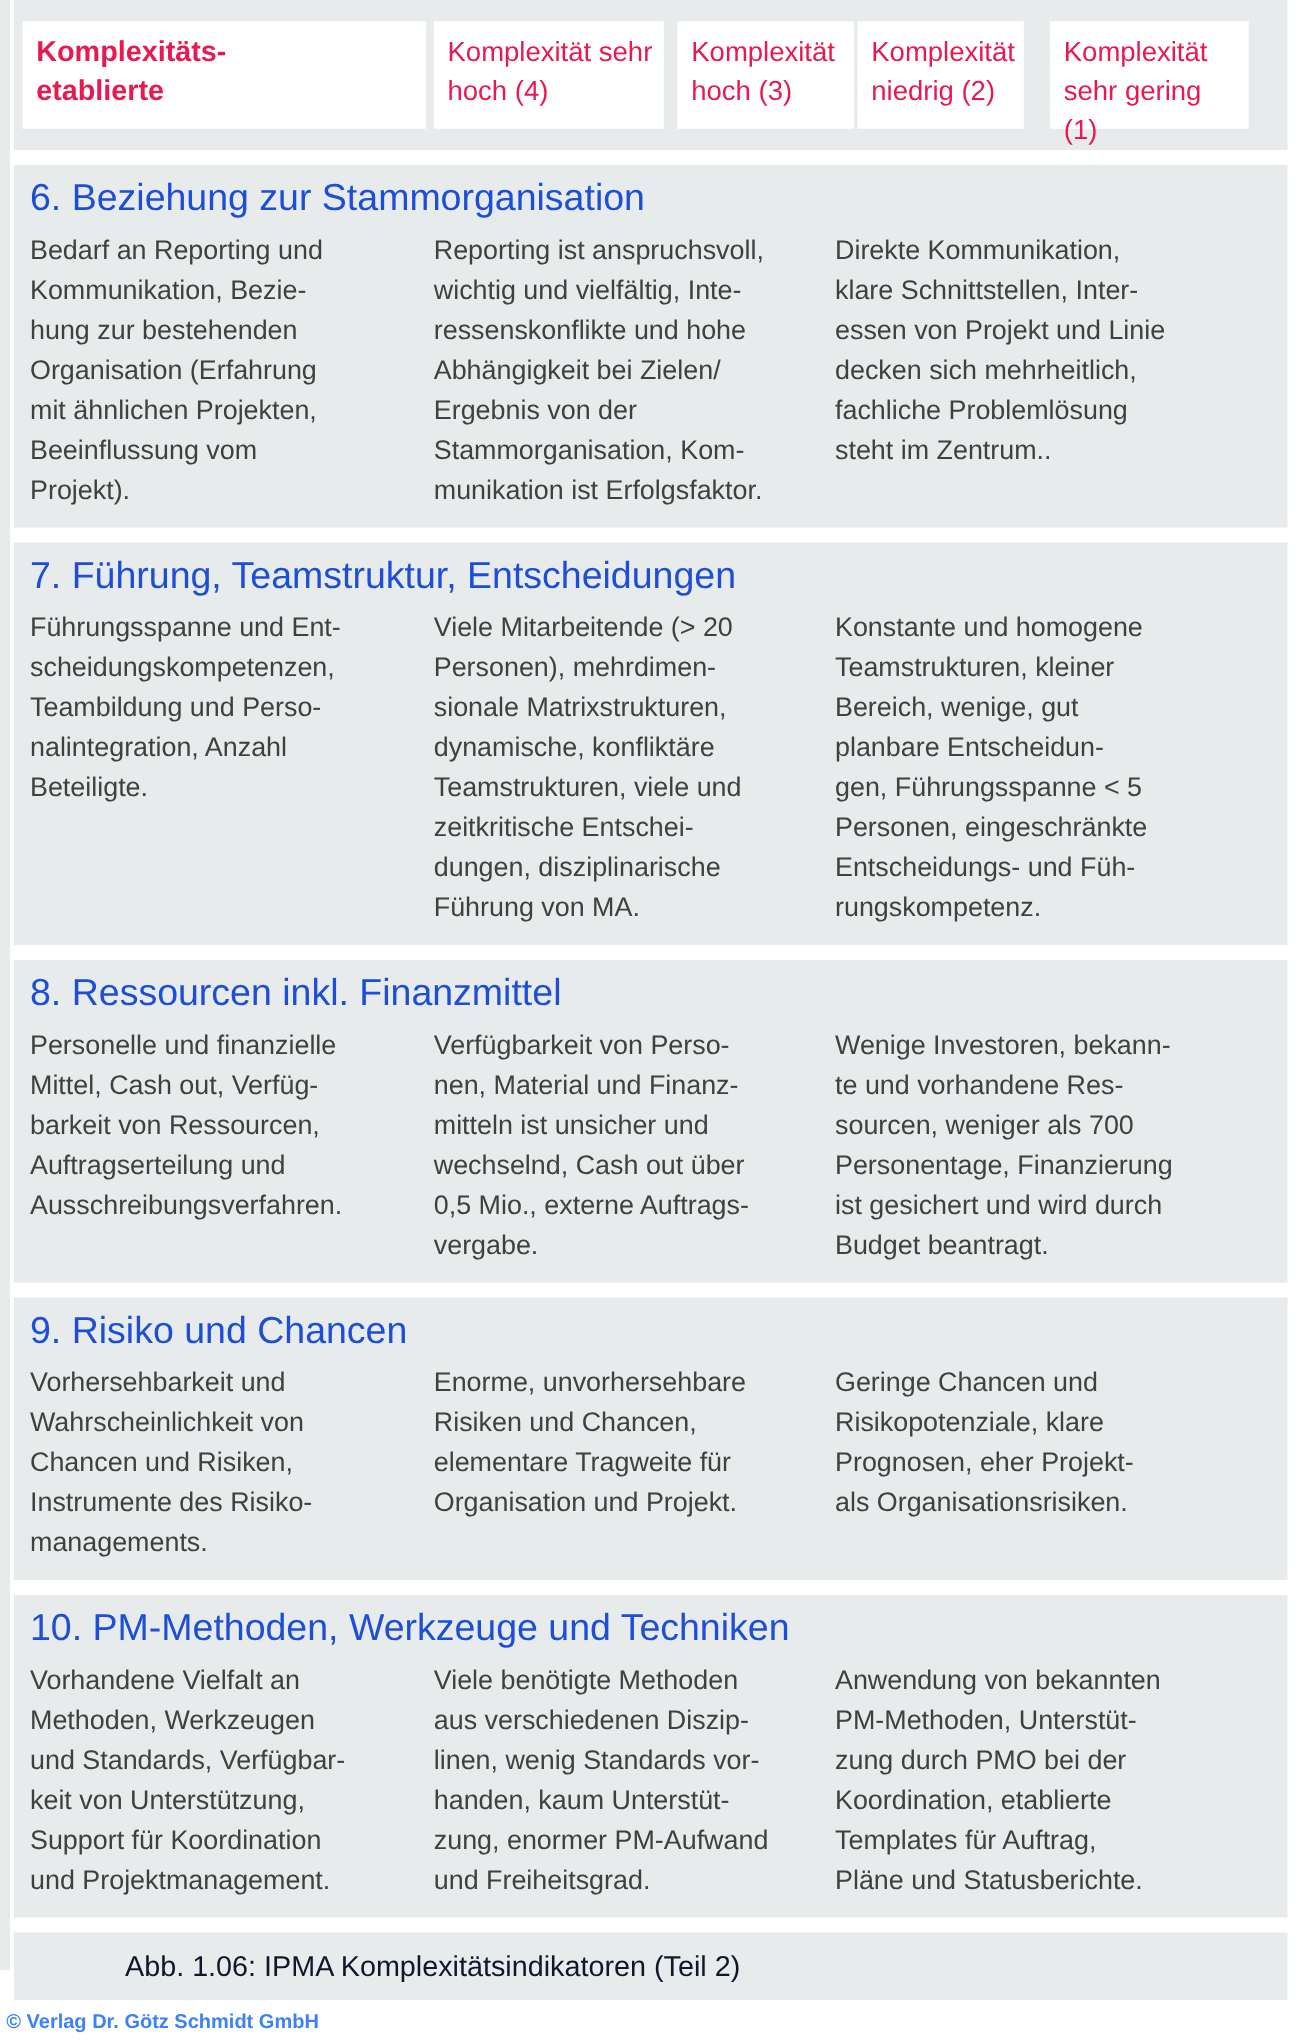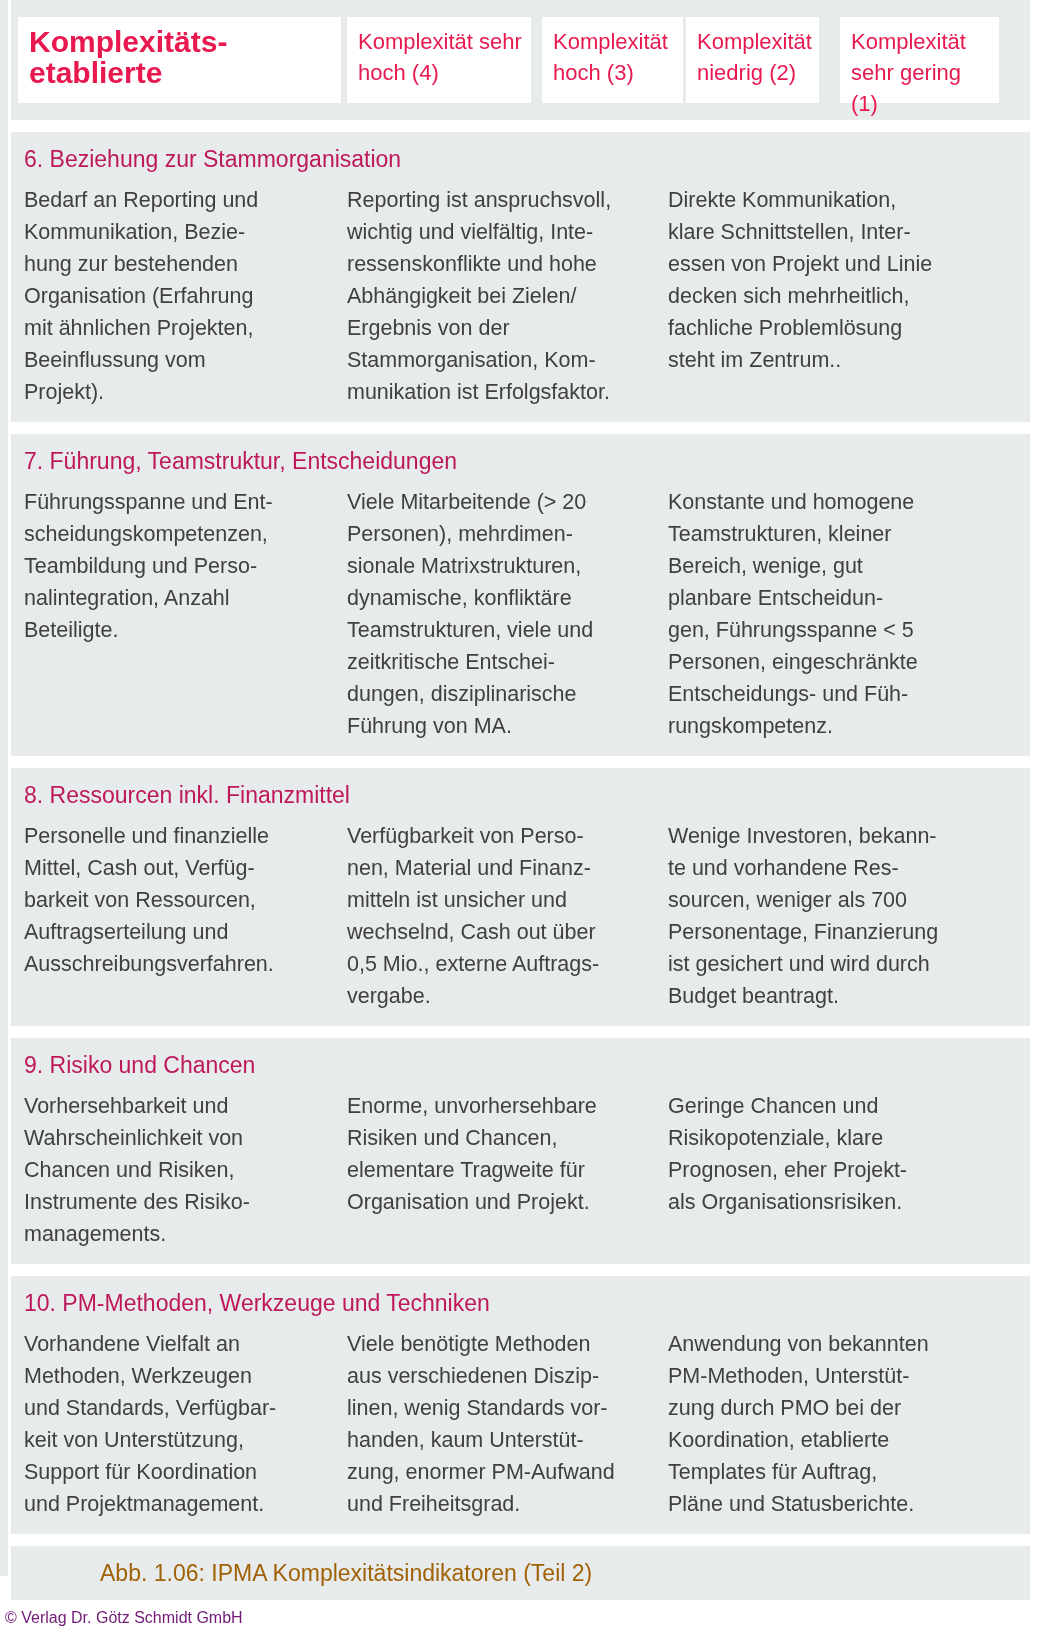--- a/index.html
+++ b/index.html
@@ -23,61 +23,62 @@
     padding:17px 0 17px 7px;
     margin-bottom:12px;
   }
   .hcell{
     background:#ffffff;
     color:#e8194f;
     font-size:22px;line-height:31px;
     padding:9px 6px 9px 11px;
     box-sizing:border-box;
   }
-  .hcell-title{width:323px;margin-right:6px;font-weight:bold;font-size:30px;}
+  .hcell-title{width:323px;margin-right:6px;font-weight:bold;font-size:23px;}
   .hcell-c2{width:184px;margin-right:11px;}
   .hcell-c3{width:141px;margin-right:3px;}
   .hcell-c4{width:133px;margin-right:21px;}
   .hcell-c5{width:159px;}
   
   .panel{
     padding:10px 0 14px 0;
     margin-bottom:12px;
   }
   .sec-title{
     margin:0 0 8px 13px;
-    font-size:23px;line-height:34px;
+    font-size:30px;line-height:34px;
     font-weight:normal;
-    color:#be185d;
+    color:#1d4ed8;
   }
   .row{
     display:grid;
     grid-template-columns:323px 321px 1fr;
     padding-left:13px;
   }
   .cell{
     white-space:pre-line;
     font-size:21.5px;
     line-height:32px;
     padding-right:14px;
     color:#404040;
   }
   
   .caption-band{
     height:54px;
     display:flex;align-items:center;
     padding-left:89px;
     margin-top:2px;
   }
-  .caption-band span{font-size:23px;color:#a16207;}
+  .caption-band span{font-size:23px;color:#0f172a;}
   
   .copyright{
     margin:9px 0 0 5px;
     font-size:16px;
-    color:#701a75;
+    color:#3b82f6;
+    font-weight:bold;
   }
 </style>
 </head>
 <body>
 
 <div class="page">
   <div class="left-spine"></div>
 
   <div class="band header-band">
     <div class="hcell hcell-title">

